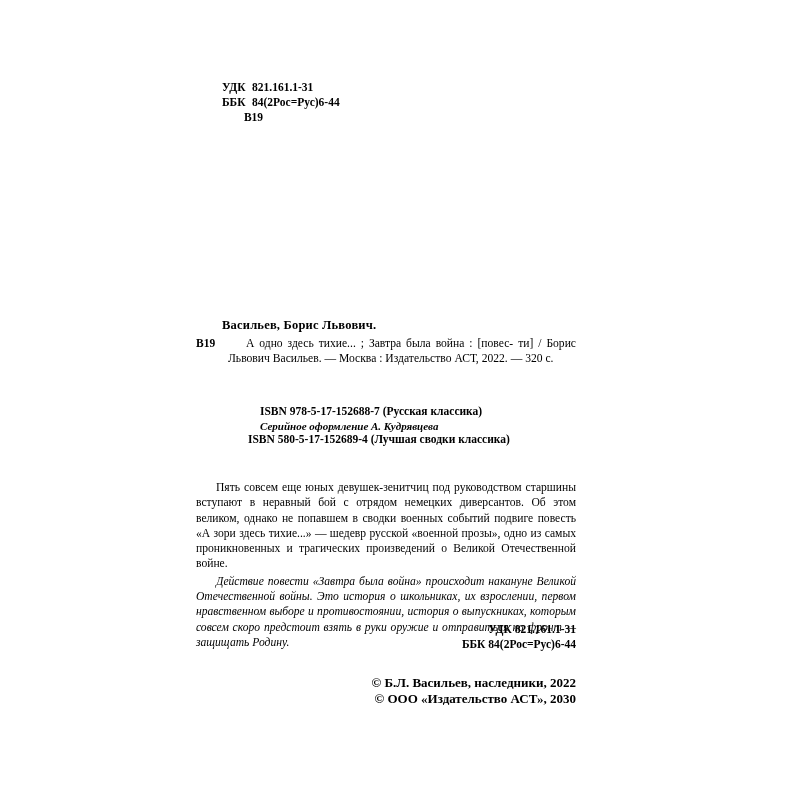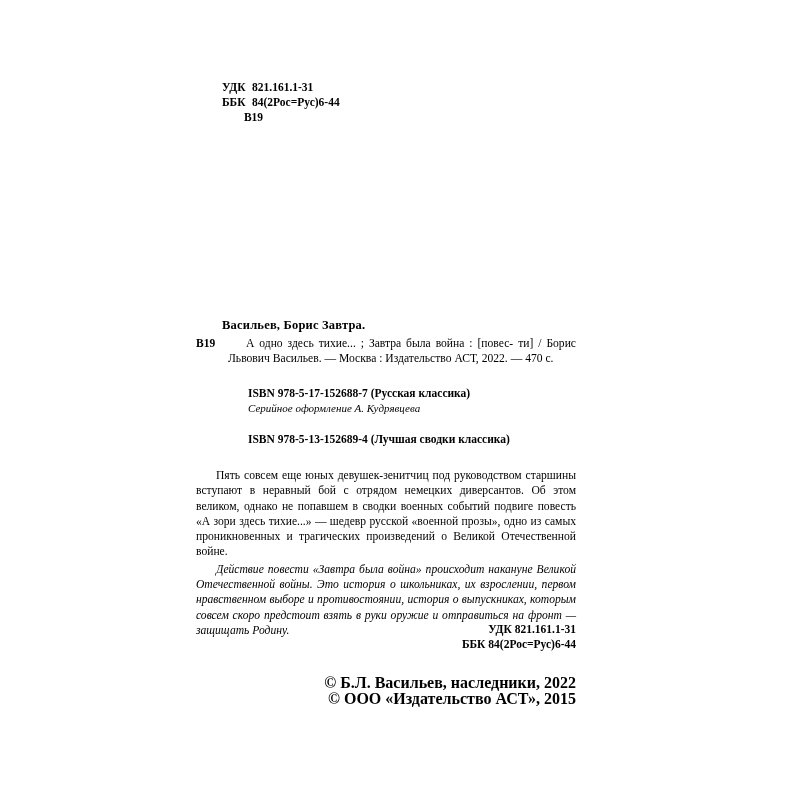--- a/index.html
+++ b/index.html
@@ -80,46 +80,46 @@
   }
 
   
   .isbn-group {
     position: absolute;
     left: 248px;
     width: 340px;
     font-size: 11.5px;
     line-height: 14.6px;
   }
-  .isbn-group.g1 { top: 386px; }
+  .isbn-group.g1 { top: 404px; margin-left: 12px; }
   .isbn-group.g2 { top: 432px; }
   .isbn-group .isbn {
     font-weight: bold;
   }
   .isbn-group .isbn .num {
     font-weight: bold;
   }
   .isbn-group .sub {
     font-style: italic;
-    font-weight: normal;
+    font-weight: bold;
     font-size: 11px;
   }
 
   
   .annotation {
     position: absolute;
     left: 196px;
     top: 468px;
     width: 380px;
     font-size: 11.6px;
     line-height: 15.3px;
     text-align: justify;
   }
   .annotation p {
-    margin: 0 0 0 0;
+    margin: 12px 0 0 0;
     text-indent: 20px;
   }
   .annotation p + p {
     margin-top: 2px;
     font-style: italic;
   }
 
   
   .udk-bottom {
     position: absolute;
@@ -130,21 +130,21 @@
     font-weight: bold;
     text-align: right;
     white-space: nowrap;
   }
 
   
   .copyright {
     position: absolute;
     right: 224px;
     top: 675px;
-    font-size: 16px;
+    font-size: 13px;
     line-height: 15.5px;
     font-weight: bold;
     text-align: right;
     white-space: nowrap;
   }
 </style>
 </head>
 <body>
 
 <div class="page">
@@ -154,44 +154,44 @@
       <span class="lbl">УДК</span><span>821.161.1-31</span>
     </div>
     <div class="row">
       <span class="lbl">ББК</span><span>84(2Рос=Рус)6-44</span>
     </div>
     <div class="row">
       <span class="center">В19</span>
     </div>
   </div>
 
-  <div class="author-line">Васильев, Борис Завтра.</div>
+  <div class="author-line">Васильев, Борис Львович.</div>
 
   <div class="desc-block">
     <span class="code">В19</span>
     <div class="body">
       <span class="indent1"></span><span>А одно здесь тихие... ; Завтра была война : [повес-</span>
       <span>ти] / Борис Львович Васильев. — Москва : Издательство</span>
-      <span>АСТ, 2022. — 470 с.</span>
+      <span>АСТ, 2022. — 320 с.</span>
     </div>
   </div>
 
   <div class="isbn-group g1">
     <div class="isbn">
       <span>ISBN</span>
       <span class="num">978-5-17-152688-7</span>
       <span>(Русская классика)</span>
     </div>
     <div class="sub">Серийное оформление А. Кудрявцева</div>
   </div>
 
   <div class="isbn-group g2">
     <div class="isbn">
       <span>ISBN</span>
-      <span class="num">978-5-13-152689-4</span>
+      <span class="num">580-5-17-152689-4</span>
       <span>(Лучшая сводки классика)</span>
     </div>
   </div>
 
   <div class="annotation">
     <p>Пять совсем еще юных девушек-зенитчиц под руководством старшины вступают в неравный бой с отрядом немецких диверсантов. Об этом великом, однако не попавшем в сводки военных событий подвиге повесть «А зори здесь тихие...» — шедевр русской «военной прозы», одно из самых проникновенных и трагических произведений о Великой Отечественной войне.</p>
     <p>Действие повести «Завтра была война» происходит накануне Великой Отечественной войны. Это история о школьниках, их взрослении, первом нравственном выборе и противостоянии, история о выпускниках, которым совсем скоро предстоит взять в руки оружие и отправиться на фронт — защищать Родину.</p>
   </div>
 
   <div class="udk-bottom">
@@ -200,16 +200,16 @@
       <span>821.161.1-31</span>
     </div>
     <div>
       <span>ББК</span>
       <span>84(2Рос=Рус)6-44</span>
     </div>
   </div>
 
   <div class="copyright">
     <div>© Б.Л. Васильев, наследники, 2022</div>
-    <div>© ООО «Издательство АСТ», 2015</div>
+    <div>© ООО «Издательство АСТ», 2030</div>
   </div>
 
 </div>
 
 </body></html>

